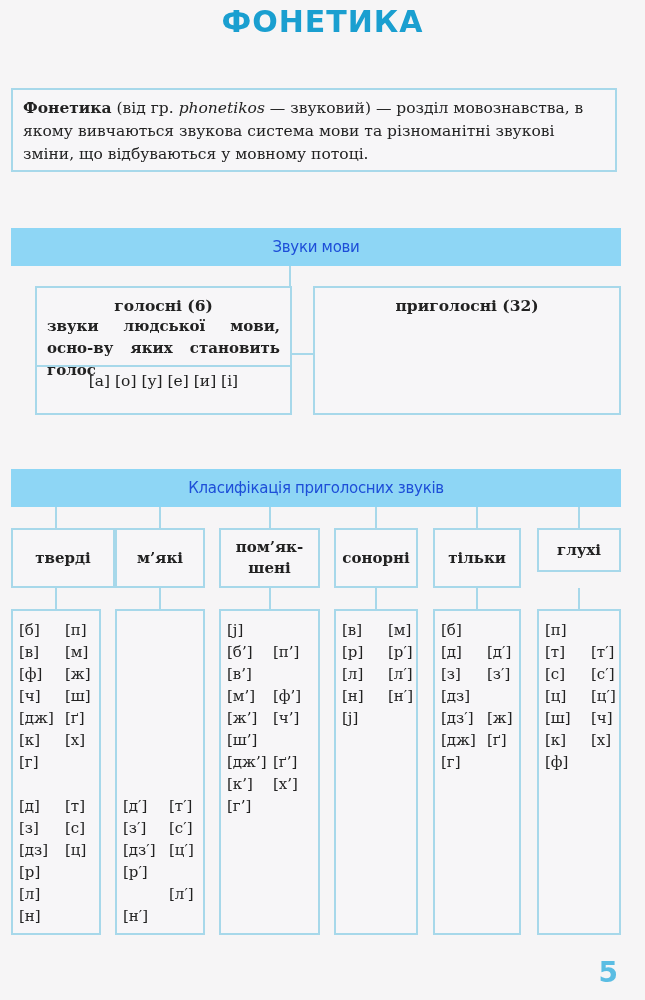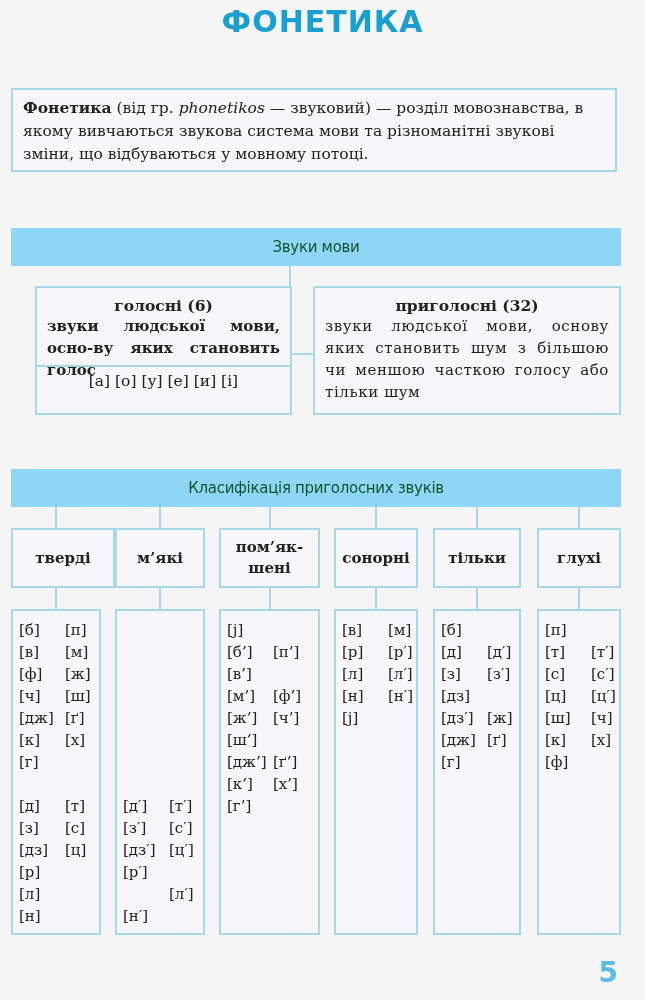--- a/index.html
+++ b/index.html
@@ -15,21 +15,21 @@
   .def-box {
     position:absolute; left:11px; top:88px; width:606px; height:84px;
     border:2px solid #a7d8ea; box-sizing:border-box; background:#f7f6f8;
     padding:6px 10px; font-size:15.5px; line-height:23px;
   }
   .def-box b { font-weight:bold; }
   .def-box i { font-style:italic; }
   .header-bar {
     position:absolute; left:11px; width:610px; background:#8ed6f5;
     font-family:"DejaVu Sans", sans-serif; font-size:15px; text-align:center;
-    color:#14532d; letter-spacing:-0.3px;
+    color:#1d4ed8; letter-spacing:-0.3px;
   }
   .box {
     position:absolute; border:2px solid #a7d8ea; box-sizing:border-box;
     background:#f7f6f8;
   }
   .line { position:absolute; background:#a7d8ea; }
   .vbox-head { text-align:center; font-weight:bold; font-size:15.5px; margin-top:8px; }
   .vbox-text { font-size:15px; line-height:22px; padding:0 10px; }
   .cat { display:flex; align-items:center; justify-content:center; text-align:center;
          font-weight:bold; font-size:15px; line-height:21px; }
@@ -57,21 +57,20 @@
 
 <div class="box" style="left:11px;top:286px;width:257px;height:129px;margin-left:24px;">
   <div class="vbox-head">голосні (6)</div>
   <div class="vbox-text" style="text-align:justify;font-weight:bold;">звуки людської мови, осно-ву яких становить голос</div>
   <div class="line" style="left:0;top:77px;width:253px;height:2px;"></div>
   <div style="position:absolute;top:84px;width:100%;text-align:center;font-size:15.5px;">[а] [о] [у] [е] [и] [і]</div>
 </div>
 
 <div class="box" style="left:313px;top:286px;width:308px;height:129px;">
   <div class="vbox-head">приголосні (32)</div>
-  <div class="vbox-text" style="text-align:justify;letter-spacing:0.6px;">звуки людської мови, основу яких становить шум з більшою чи меншою часткою голосу або тільки шум</div>
 </div>
 
 <div class="header-bar" style="top:469px;height:38px;line-height:38px;">Класифікація приголосних звуків</div>
 
 <div id="cls">
     <div class="line" style="left:55px;top:507px;width:2px;height:21px;"></div>
     <div class="box cat" style="left:11px;top:528px;width:104px;height:60px;">
       <span>тверді</span>
     </div>
     <div class="line" style="left:55px;top:588px;width:2px;height:21px;"></div>
@@ -295,21 +294,21 @@
       <div class="srow">
         <span class="c1">[дж]</span>
         <span class="">[ґ]</span>
       </div>
       <div class="srow">
         <span class="c1">[г]</span>
         <span class=""></span>
       </div>
     </div>
     <div class="line" style="left:578px;top:507px;width:2px;height:21px;"></div>
-    <div class="box cat" style="left:537px;top:528px;width:84px;height:60px;">
+    <div class="box cat" style="left:537px;top:528px;width:84px;height:44px;">
       <span>глухі</span>
     </div>
     <div class="line" style="left:578px;top:588px;width:2px;height:21px;"></div>
     <div class="box sounds" style="left:537px;top:609px;width:84px;height:326px;">
       <div class="srow">
         <span class="c1">[п]</span>
         <span class=""></span>
       </div>
       <div class="srow">
         <span class="c1">[т]</span>

